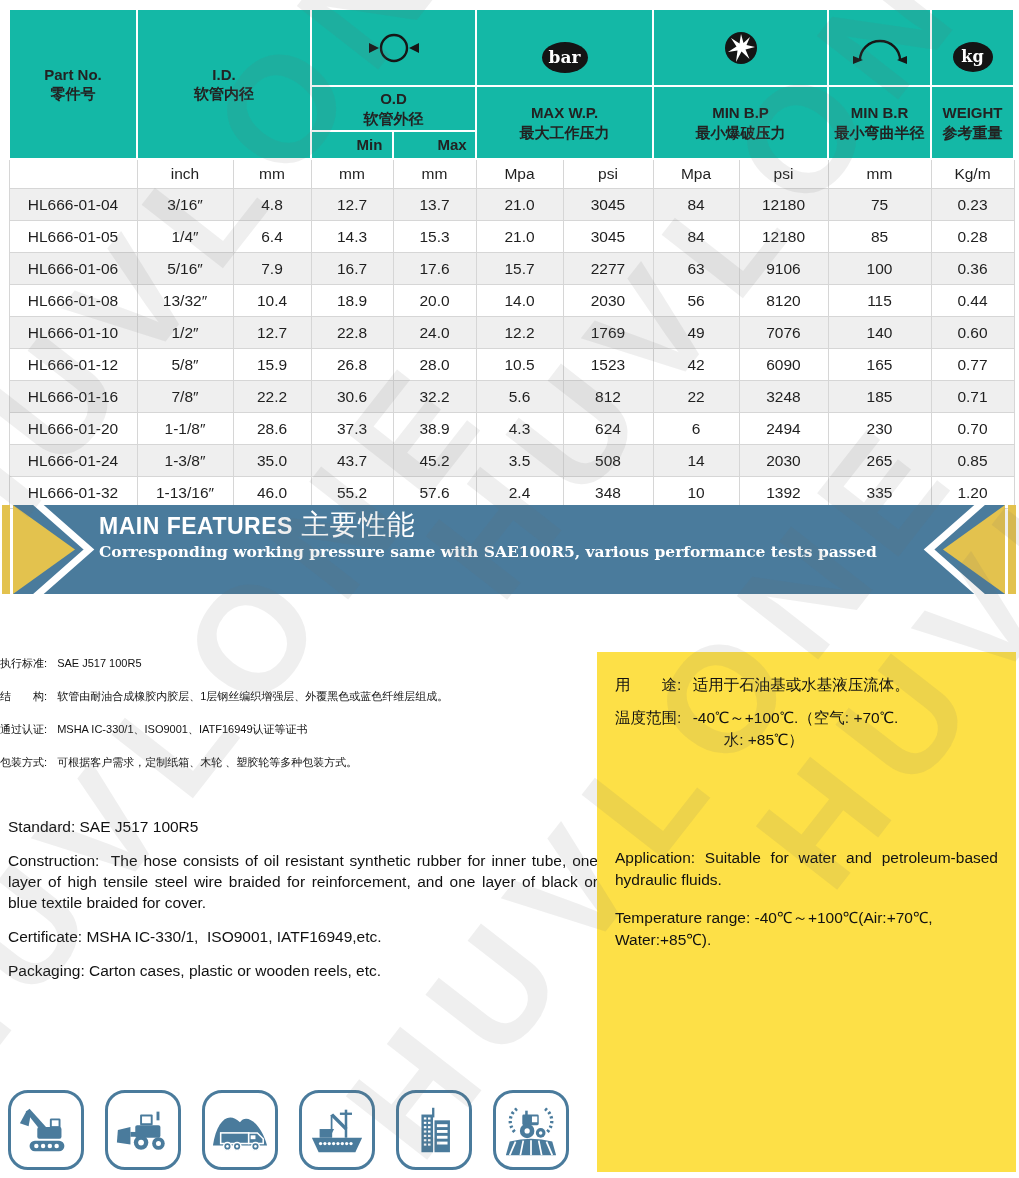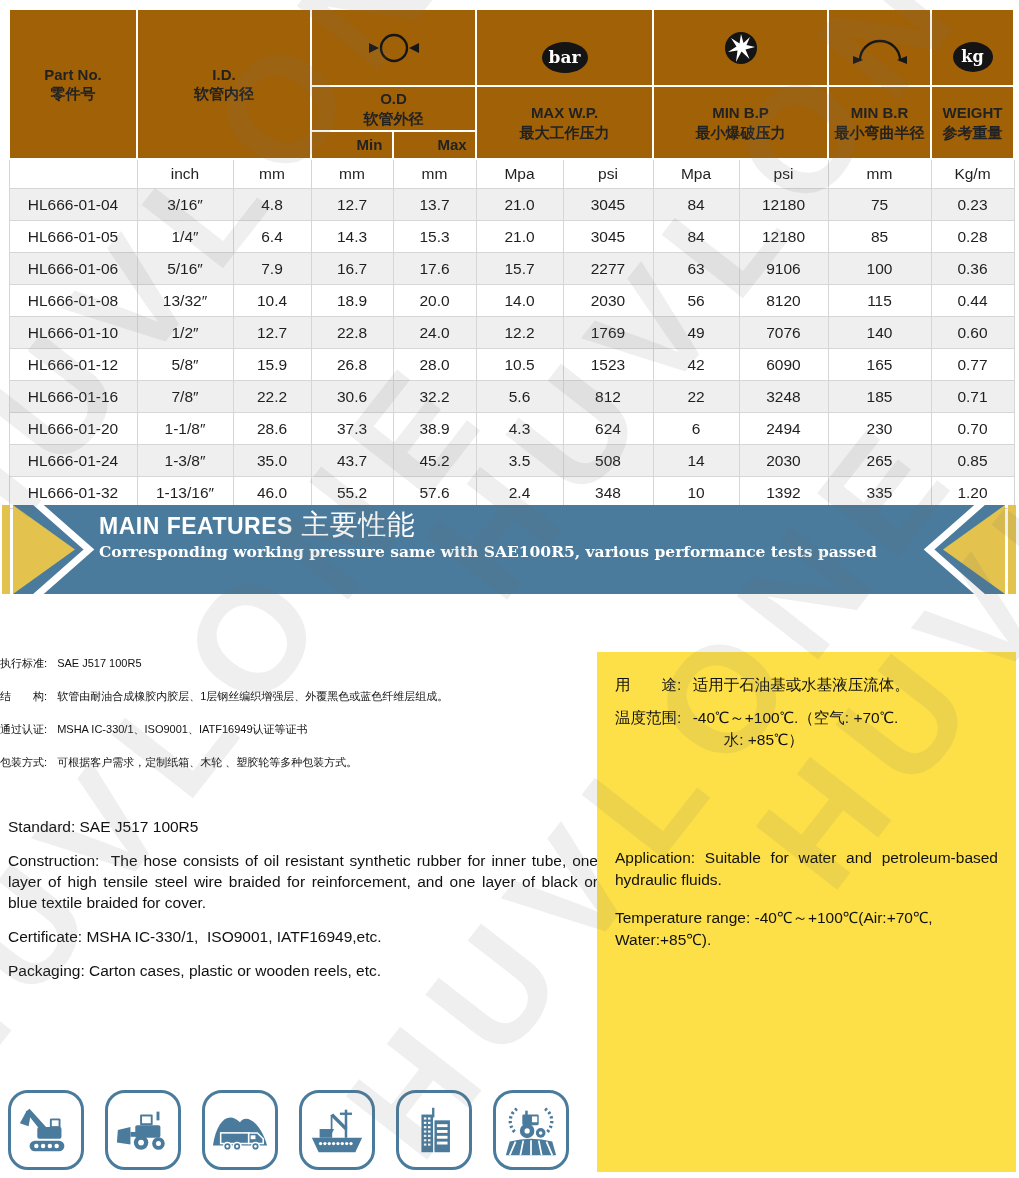--- a/index.html
+++ b/index.html
@@ -1,21 +1,21 @@
 <!DOCTYPE html>
 <html><head>
 <meta charset="utf-8">
 <style>
   html,body{margin:0;padding:0;background:#ffffff;}
   .page{position:relative;width:1019px;height:1178px;background:#fff;overflow:hidden;
         font-family:"Liberation Sans",sans-serif;color:#1c1c1c;}
 
   
   table.spec{position:absolute;left:8px;top:8px;width:1005px;border-collapse:collapse;table-layout:fixed;}
-  table.spec th{background:#a16207;border:2px solid #ffffff;font-weight:600;font-size:15px;
+  table.spec th{background:#14b8a6;border:2px solid #ffffff;font-weight:600;font-size:15px;
                 color:#222;white-space:pre-line;line-height:1.3;text-align:center;vertical-align:middle;margin-left:44px;}
   table.spec tr.r-icon th{height:40px;}
   table.spec tr.r-label th{height:41px;}
   table.spec tr.r-minmax th{height:24px;padding-left:36px;}
   table.spec tr.r-units td{height:26px;background:#fff;font-weight:400;}
   table.spec td{border:1px solid #d6d6d6;text-align:center;font-size:15.5px;color:#1f1f1f;
                 height:29px;background:#fff;}
   table.spec tbody tr:nth-child(odd) td{background:#efefef;}
 
   .badge{display:inline-block;background:#141414;color:#fff;border-radius:50%;

